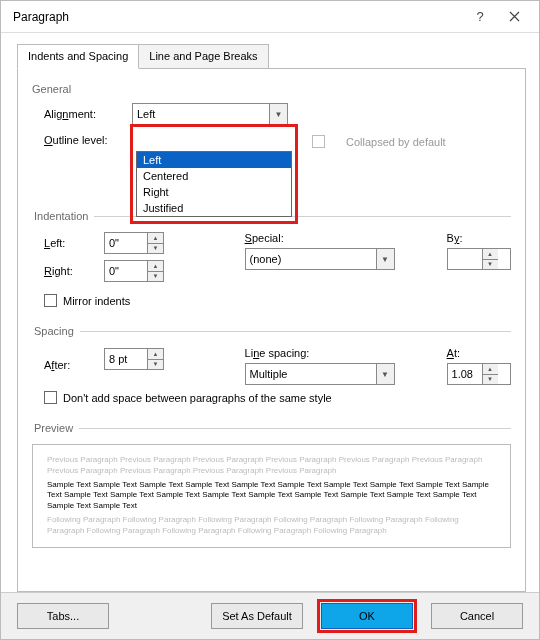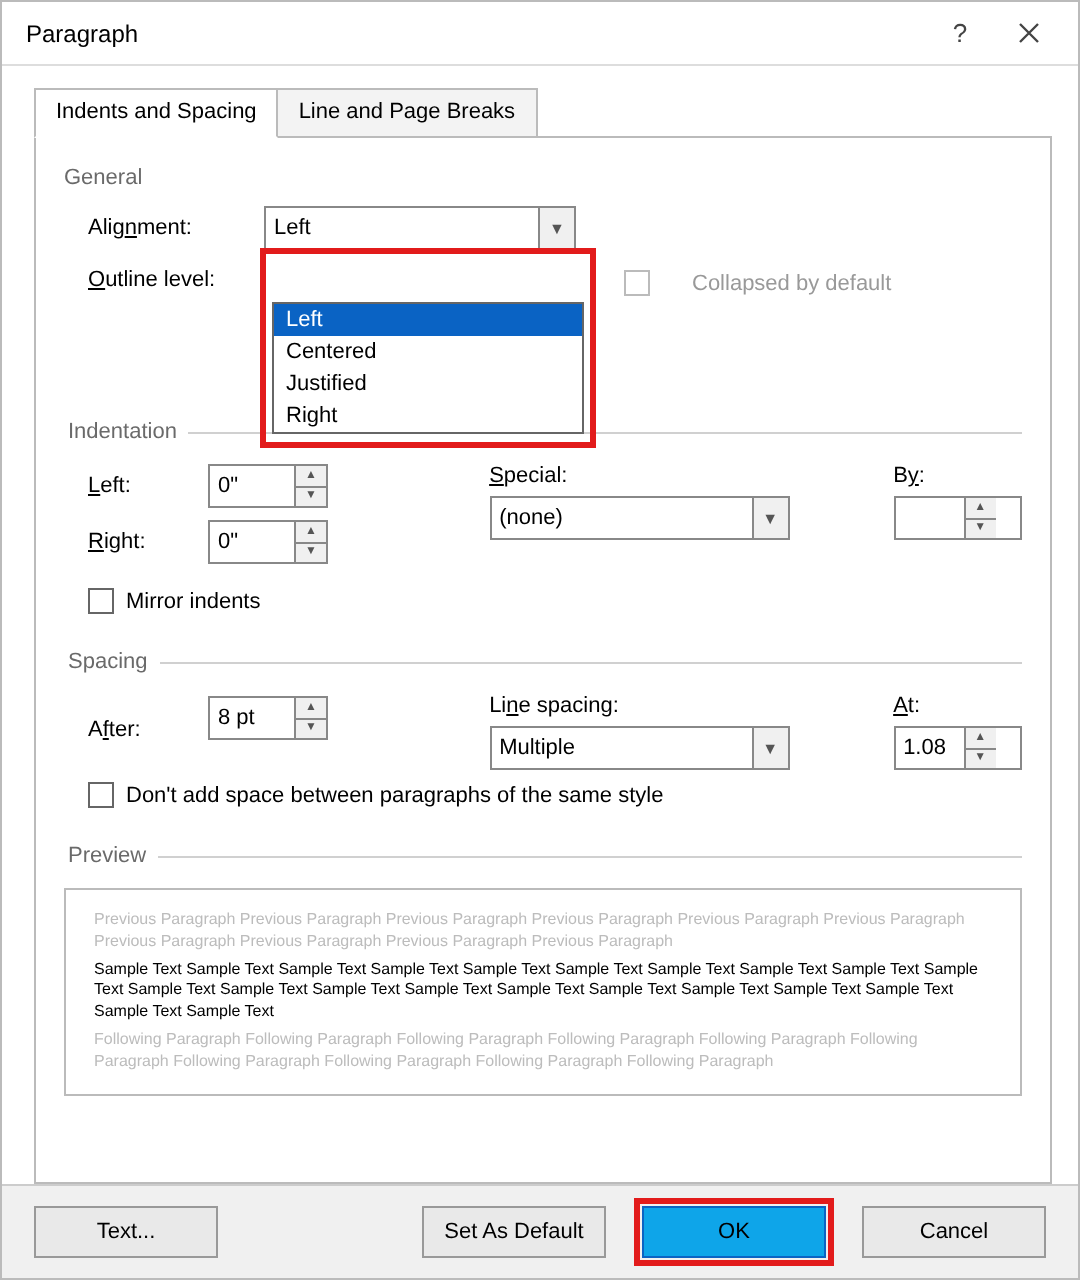--- a/index.html
+++ b/index.html
@@ -180,22 +180,22 @@
         <div style="width:156px;"></div>
         <div class="chk disabled" style="margin-left:24px;">
           <div class="box"></div>
           <span>Collapsed by default</span>
         </div>
       </div>
 
       <div class="dropdown">
         <div class="sel">Left</div>
         <div>Centered</div>
+        <div>Right</div>
         <div>Justified</div>
-        <div>Right</div>
       </div>
 
       <div style="height:48px;"></div>
 
       <fieldset class="hr">
           <legend>Indentation</legend>
         </fieldset>
 
       <div class="cols3" style="margin-left:12px;">
         <div class="col" style="width:166px;">
@@ -294,21 +294,21 @@
       <div class="preview-box">
         <div class="grey">Previous Paragraph Previous Paragraph Previous Paragraph Previous Paragraph Previous Paragraph Previous Paragraph Previous Paragraph Previous Paragraph Previous Paragraph Previous Paragraph</div>
         <div class="black">Sample Text Sample Text Sample Text Sample Text Sample Text Sample Text Sample Text Sample Text Sample Text Sample Text Sample Text Sample Text Sample Text Sample Text Sample Text Sample Text Sample Text Sample Text Sample Text Sample Text Sample Text</div>
         <div class="grey">Following Paragraph Following Paragraph Following Paragraph Following Paragraph Following Paragraph Following Paragraph Following Paragraph Following Paragraph Following Paragraph Following Paragraph</div>
       </div>
     </div>
   </div>
 
   <div class="btnbar">
     <div class="push">
-        <span>Text...</span>
+        <span>Tabs...</span>
       </div>
     <div class="spacer"></div>
     <div class="push">
         <span>Set As Default</span>
       </div>
     <div class="btnwrap-ok">
       <div class="push ok">
           <span>OK</span>
         </div>
       <div class="redbox"></div>

